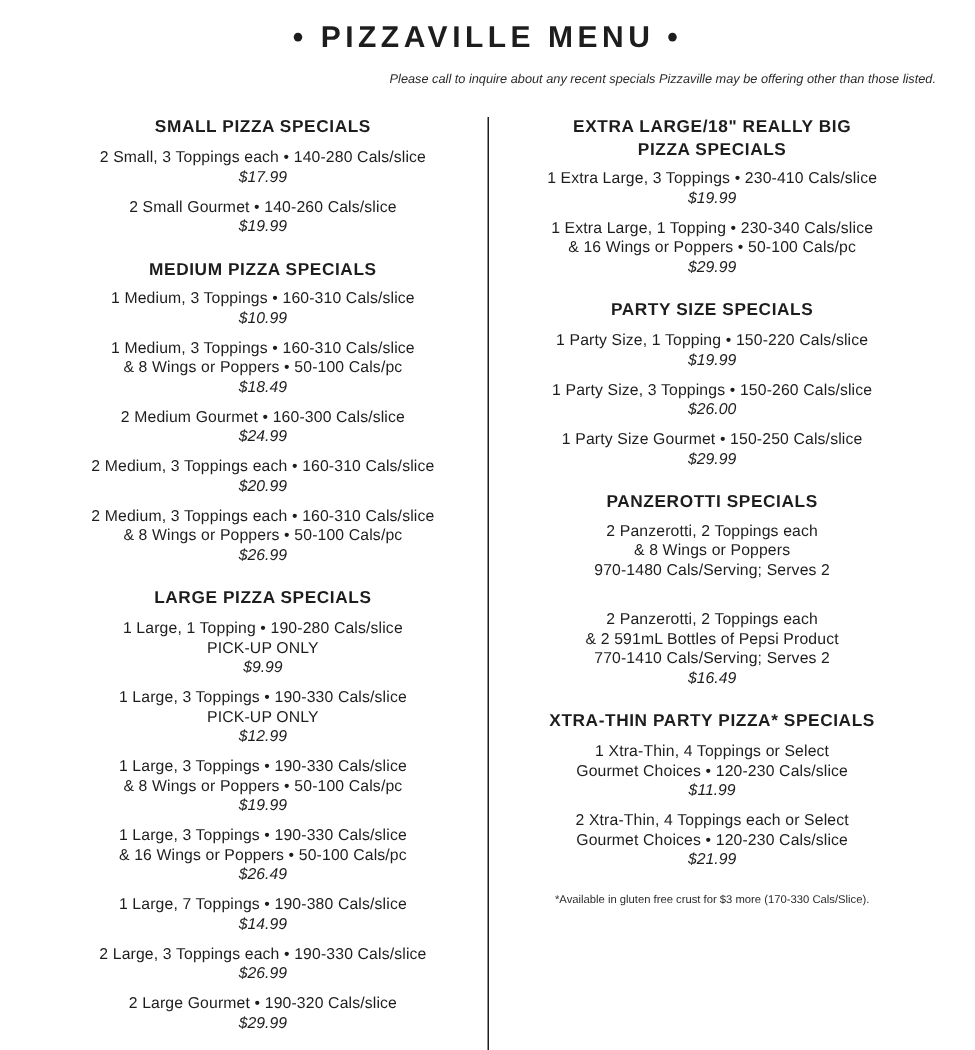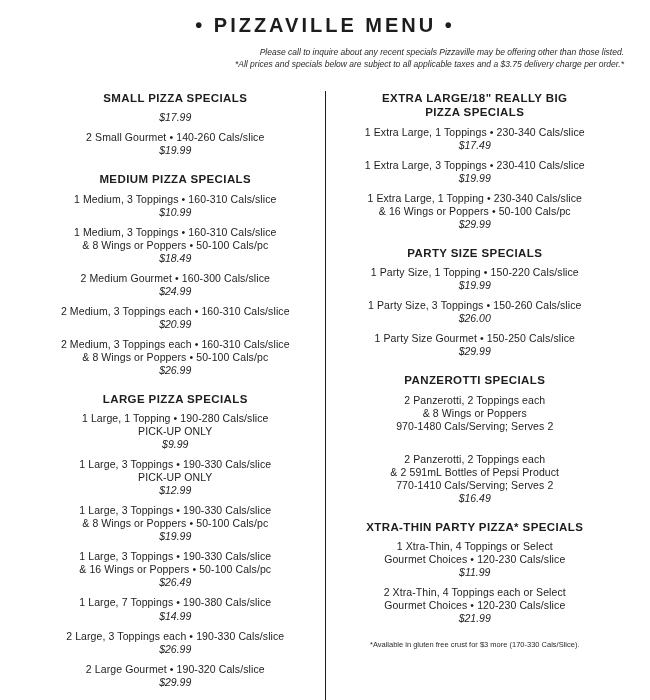--- a/index.html
+++ b/index.html
@@ -82,28 +82,28 @@
     margin: 2px 0 0 0;
     color: #2a2a2a;
   }
 </style>
 </head>
 <body>
 
 <div class="page">
   <h1 class="menu-title">• PIZZAVILLE MENU •</h1>
   <p class="note">Please call to inquire about any recent specials Pizzaville may be offering other than those listed.</p>
-  <p class="note">*All prices and specials below are subject to all applicable taxes and a $3.75 delivery charge per order.*</p>
 
   <div class="columns">
     <div class="col">
       <div id="col-left-sections">
           <section class="menu-section">
             <h2 class="section-heading">SMALL PIZZA SPECIALS</h2>
             <div class="menu-item">
+              <div class="item-desc">2 Small, 3 Toppings each • 140-280 Cals/slice</div>
               <div class="item-price">$17.99</div>
             </div>
             <div class="menu-item">
               <div class="item-desc">2 Small Gourmet • 140-260 Cals/slice</div>
               <div class="item-price">$19.99</div>
             </div>
           </section>
           <section class="menu-section">
             <h2 class="section-heading">MEDIUM PIZZA SPECIALS</h2>
             <div class="menu-item">
@@ -165,24 +165,20 @@
             </div>
           </section>
         </div>
     </div>
     <div class="divider"></div>
     <div class="col">
       <div id="col-right-sections">
           <section class="menu-section">
             <h2 class="section-heading">EXTRA LARGE/18" REALLY BIG
 PIZZA SPECIALS</h2>
-            <div class="menu-item">
-              <div class="item-desc">1 Extra Large, 1 Toppings • 230-340 Cals/slice</div>
-              <div class="item-price">$17.49</div>
-            </div>
             <div class="menu-item">
               <div class="item-desc">1 Extra Large, 3 Toppings • 230-410 Cals/slice</div>
               <div class="item-price">$19.99</div>
             </div>
             <div class="menu-item">
               <div class="item-desc">1 Extra Large, 1 Topping • 230-340 Cals/slice
 &amp; 16 Wings or Poppers • 50-100 Cals/pc</div>
               <div class="item-price">$29.99</div>
             </div>
           </section>

